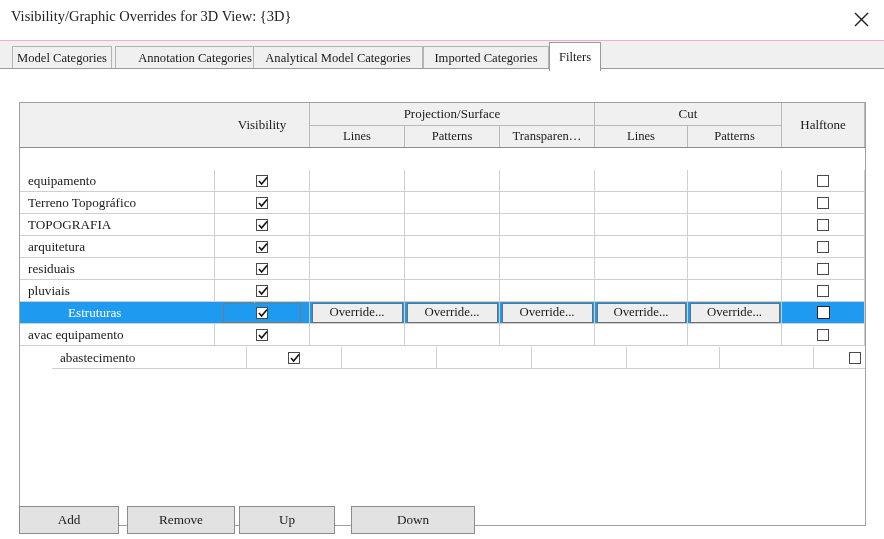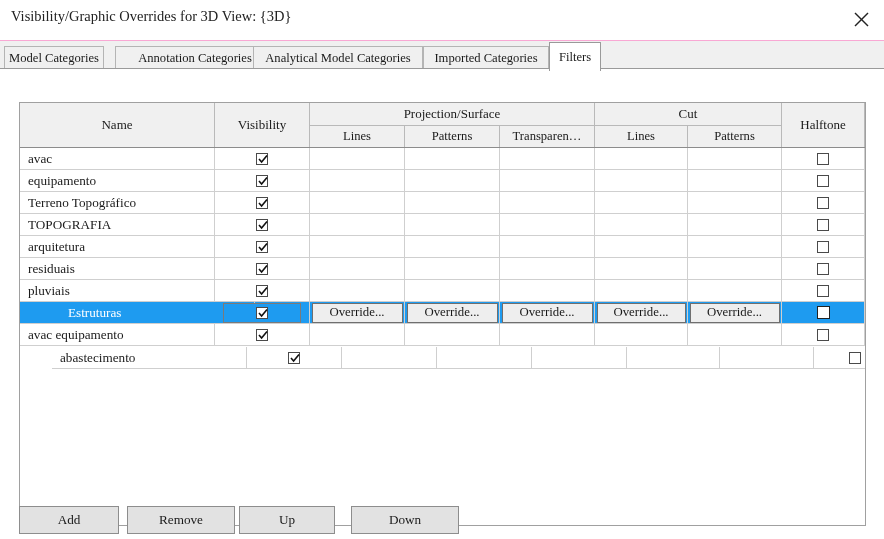--- a/index.html
+++ b/index.html
@@ -178,21 +178,21 @@
     <div id="dialog-title">Visibility/Graphic Overrides for 3D View: {3D}</div>
     <div id="close-button">
       <svg width="15" height="15" viewBox="0 0 15 15" aria-hidden="true">
         <line x1="1" y1="1" x2="14" y2="14" stroke="#222" stroke-width="1.4"></line>
         <line x1="14" y1="1" x2="1" y2="14" stroke="#222" stroke-width="1.4"></line>
       </svg>
     </div>
   </div>
 
   <div id="tabstrip">
-      <div class="tab" style="left: 4px; width: 100px;">
+      <div class="tab" style="left: 12px; width: 100px;">
         <span>Model Categories</span>
       </div>
       <div class="tab" style="left: 115px; width: 160px;">
         <span>Annotation Categories</span>
       </div>
       <div class="tab" style="left: 253px; width: 170px;">
         <span>Analytical Model Categories</span>
       </div>
       <div class="tab" style="left: 423px; width: 126px;">
         <span>Imported Categories</span>
@@ -200,50 +200,31 @@
       <div class="tab selected" style="left: 549px; width: 52px;">
         <span>Filters</span>
       </div>
     </div>
   <div id="tabstrip-underline"></div>
 
   <div id="content">
 
     <div id="table-wrap">
       <div id="thead">
-          <div class="hspan" style="left: 0px; width: 195px;">Name</div>
           <div class="hspan" style="left: 195px; width: 95px;">Visibility</div>
           <div class="hspan" style="left: 762px; width: 83px;">Halftone</div>
           <div class="hgroup" style="left: 290px; width: 285px;">Projection/Surface</div>
           <div class="hgroup" style="left: 575px; width: 187px;">Cut</div>
           <div class="hsub" style="left: 290px; width: 95px;">Lines</div>
           <div class="hsub" style="left: 385px; width: 95px;">Patterns</div>
           <div class="hsub" style="left: 480px; width: 95px;">Transparen…</div>
           <div class="hsub" style="left: 575px; width: 93px;">Lines</div>
           <div class="hsub" style="left: 668px; width: 94px;">Patterns</div>
         </div>
       <div id="tbody">
-          <div class="trow" style="top: 0px;">
-            <div class="cell name" style="left: 0px; width: 195px;">avac</div>
-            <div class="cell center" style="left: 195px; width: 95px;">
-              <div class="cb">
-                <svg width="12" height="12" viewBox="0 0 12 12">
-                  <polyline points="2,6 4.6,9 10,2.5" fill="none" stroke="#111" stroke-width="1.6"></polyline>
-                </svg>
-              </div>
-            </div>
-            <div class="cell center" style="left: 290px; width: 95px;"></div>
-            <div class="cell center" style="left: 385px; width: 95px;"></div>
-            <div class="cell center" style="left: 480px; width: 95px;"></div>
-            <div class="cell center" style="left: 575px; width: 93px;"></div>
-            <div class="cell center" style="left: 668px; width: 94px;"></div>
-            <div class="cell center" style="left: 762px; width: 83px;">
-              <div class="cb"></div>
-            </div>
-          </div>
           <div class="trow" style="top: 22px;">
             <div class="cell name" style="left: 0px; width: 195px;">equipamento</div>
             <div class="cell center" style="left: 195px; width: 95px;">
               <div class="cb">
                 <svg width="12" height="12" viewBox="0 0 12 12">
                   <polyline points="2,6 4.6,9 10,2.5" fill="none" stroke="#111" stroke-width="1.6"></polyline>
                 </svg>
               </div>
             </div>
             <div class="cell center" style="left: 290px; width: 95px;"></div>
@@ -411,17 +392,17 @@
               <div class="cb"></div>
             </div>
           </div>
         </div>
     </div>
 
     <div id="btnrow">
         <div class="btn" style="left: 19px; width: 100px;">Add</div>
         <div class="btn" style="left: 127px; width: 108px;">Remove</div>
         <div class="btn" style="left: 239px; width: 96px;">Up</div>
-        <div class="btn" style="left: 351px; width: 108px;">Down</div>
+        <div class="btn" style="left: 351px; width: 124px;">Down</div>
       </div>
   </div>
 
 </div>
 
 </body></html>

